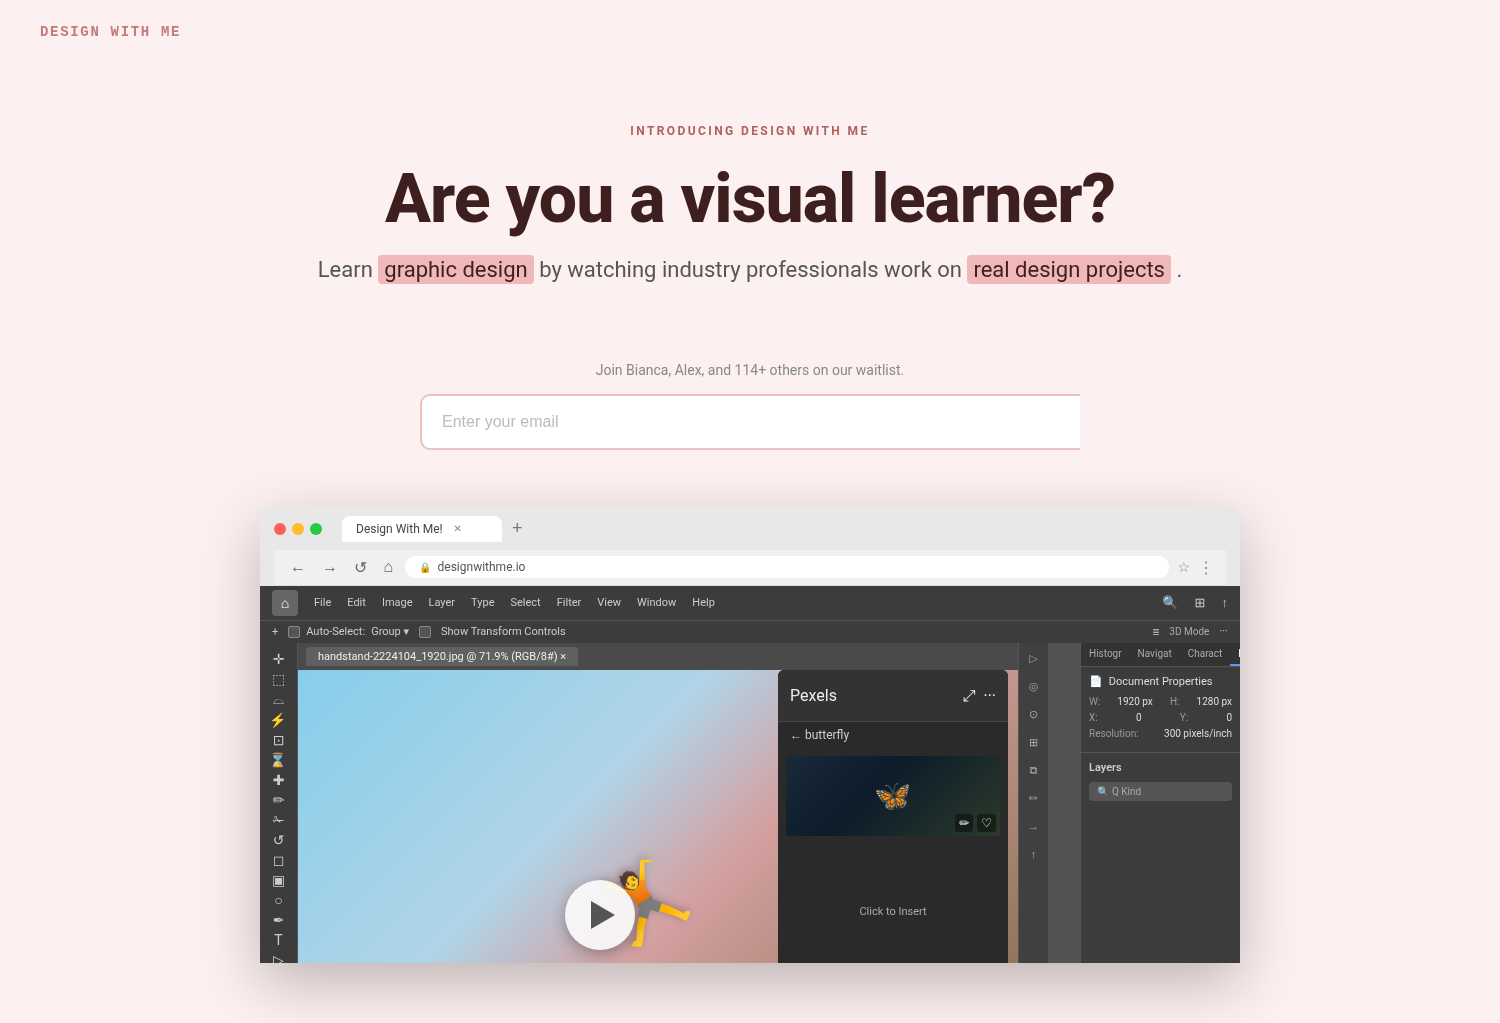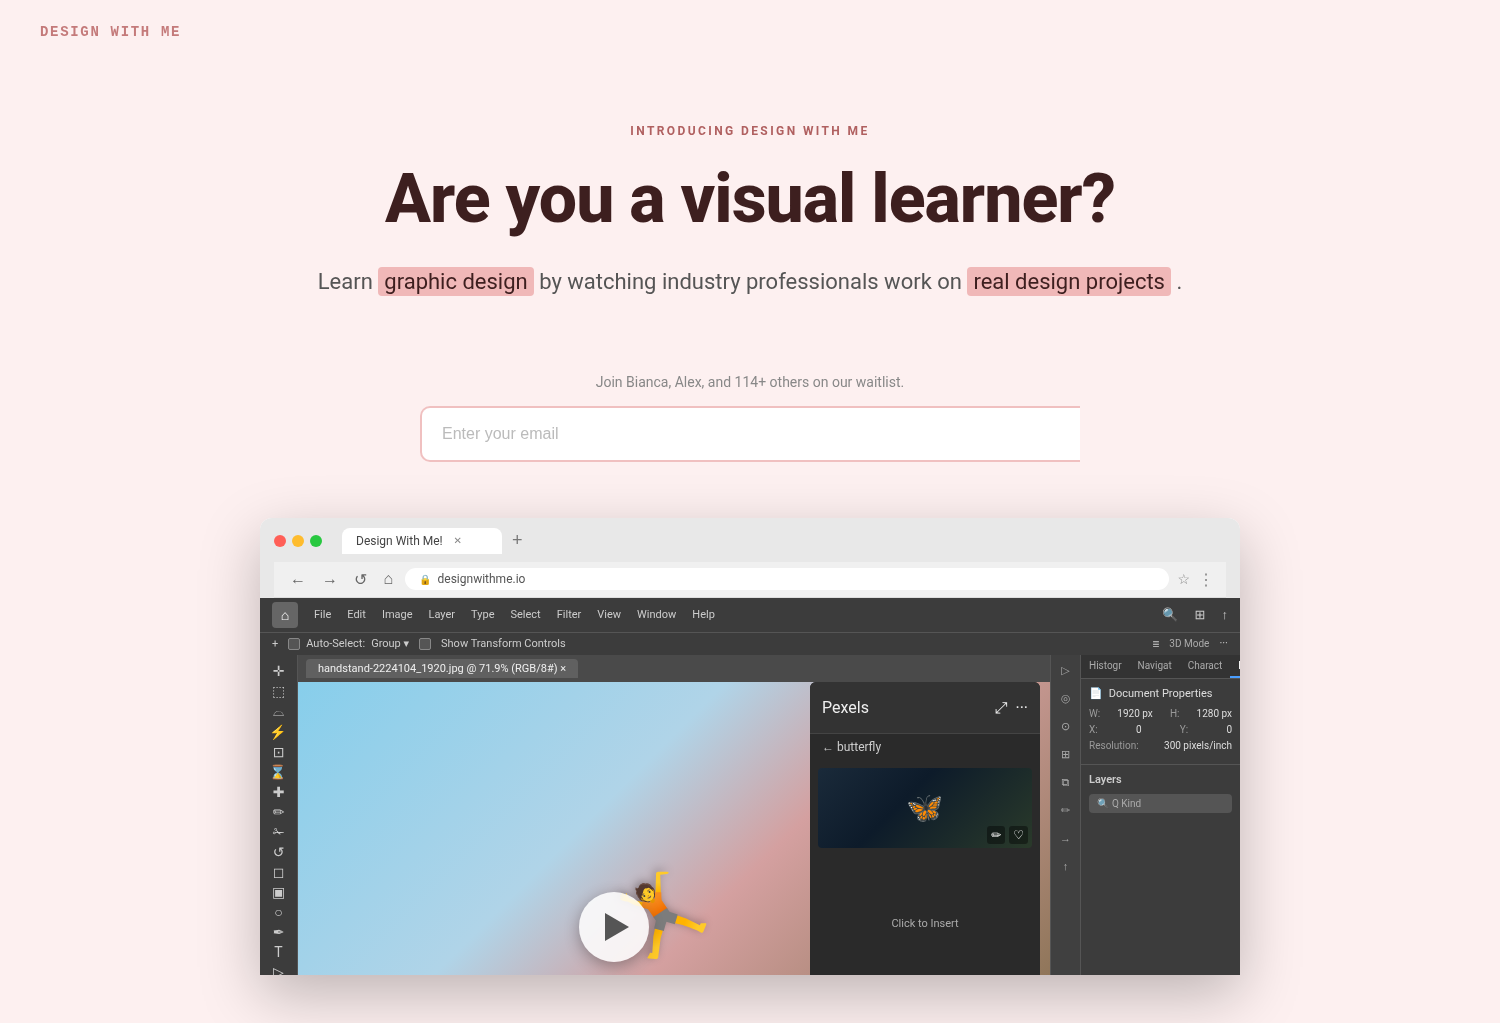--- a/index.html
+++ b/index.html
@@ -42,21 +42,21 @@
       text-transform: uppercase;
       color: #b06060;
       margin-bottom: 24px;
     }
 
     .headline {
       font-size: 68px;
       font-weight: 800;
       color: #3d1f1f;
       line-height: 1.1;
-      margin-bottom: 28px;
+      margin-bottom: 16px;
       letter-spacing: -1px;
     }
 
     .subheadline {
       font-size: 22px;
       color: #555;
       margin-bottom: 36px;
       line-height: 1.5;
     }
 
@@ -440,20 +440,21 @@
       border-radius: 3px;
       padding: 2px 4px;
     }
 
     .ps-right-panel {
       width: 160px;
       background: #3c3c3c;
       border-left: 1px solid #555;
       font-size: 11px;
       color: #ccc;
+      margin-left: 32px;
     }
 
     .ps-panel-tabs {
       display: flex;
       background: #333;
       border-bottom: 1px solid #555;
       overflow: hidden;
     }
 
     .ps-panel-tab {

